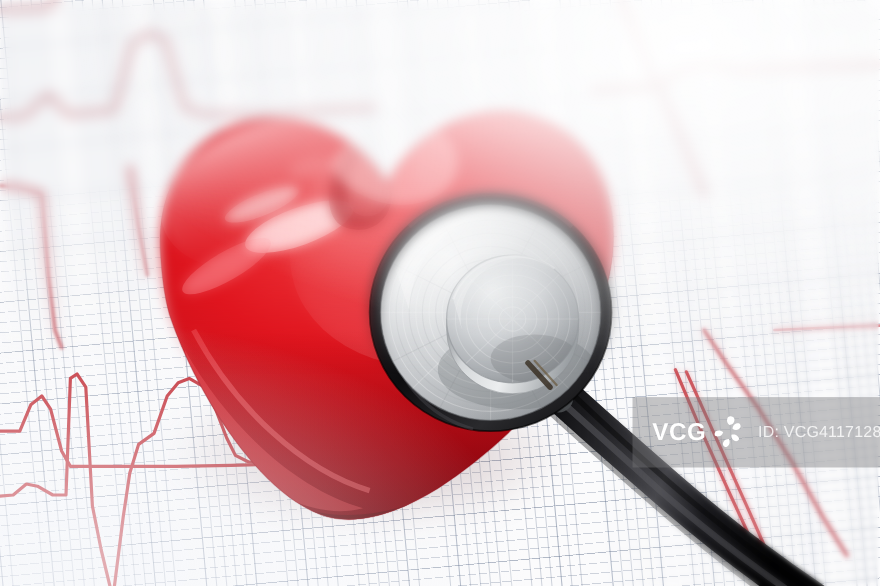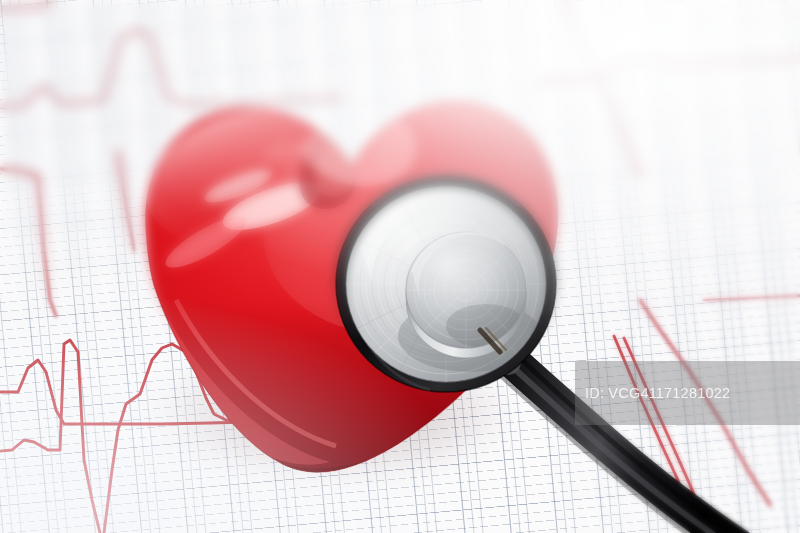--- a/index.html
+++ b/index.html
@@ -400,16 +400,30 @@
       <path d="M480,330 L500,352" stroke="#3a3024" stroke-width="5" stroke-linecap="round" opacity=".85"></path>
       <path d="M486,328 L506,350" stroke="#6b5a3e" stroke-width="2" stroke-linecap="round" opacity=".7"></path>
     </g>
   </svg>
 
   <div class="dof-right"></div>
   <div class="dof-top"></div>
   <div class="paper-light"></div>
 
   <div class="wm">
+    <div class="wm-logo">
+      <span class="wm-vcg">VCG</span>
+      <span class="wm-burst">
+        <svg viewBox="0 0 34 34" width="34" height="34">
+          <g fill="#ffffff">
+            <path d="M16.5 2.2 c2.2 0 3.4 1.2 3.4 3.3 c0 2.0 -1.0 3.6 -3.4 4.7 c-2.3 -1.1 -3.3 -2.7 -3.3 -4.7 c0 -2.1 1.2 -3.3 3.3 -3.3 Z" transform="rotate(14 16.5 17)"></path>
+            <path d="M27.5 9.4 c1.3 1.7 0.9 3.4 -0.8 4.6 c-1.6 1.2 -3.5 1.3 -5.7 0.1 c0.2 -2.5 1.2 -4.1 2.9 -5.0 c1.7 -0.9 3.3 -0.6 3.6 0.3 Z" transform="rotate(6 24 12)"></path>
+            <path d="M26.8 23.6 c-1.3 1.8 -3.0 2.0 -4.7 0.8 c-1.6 -1.1 -2.3 -2.8 -2.0 -5.3 c2.5 -0.5 4.3 0.1 5.5 1.6 c1.2 1.5 1.4 2.6 1.2 2.9 Z" transform="rotate(-4 23 22)"></path>
+            <path d="M14.6 30.6 c-2.1 -0.7 -2.8 -2.2 -2.1 -4.2 c0.6 -1.9 2.0 -3.1 4.6 -3.5 c1.3 2.2 1.4 4.0 0.5 5.6 c-0.9 1.6 -2.3 2.3 -3.0 2.1 Z" transform="rotate(8 16 27)"></path>
+            <path d="M5.0 20.1 c-0.9 -2.0 -0.1 -3.5 1.8 -4.4 c1.9 -0.8 3.7 -0.5 5.6 1.1 c-0.8 2.4 -2.1 3.6 -3.9 3.9 c-1.8 0.3 -3.2 -0.2 -3.5 -0.6 Z" transform="rotate(2 9 18)"></path>
+          </g>
+        </svg>
+      </span>
+    </div>
     <span class="wm-id">ID: VCG41171281022</span>
   </div>
 
 </div>
 
 </body></html>

